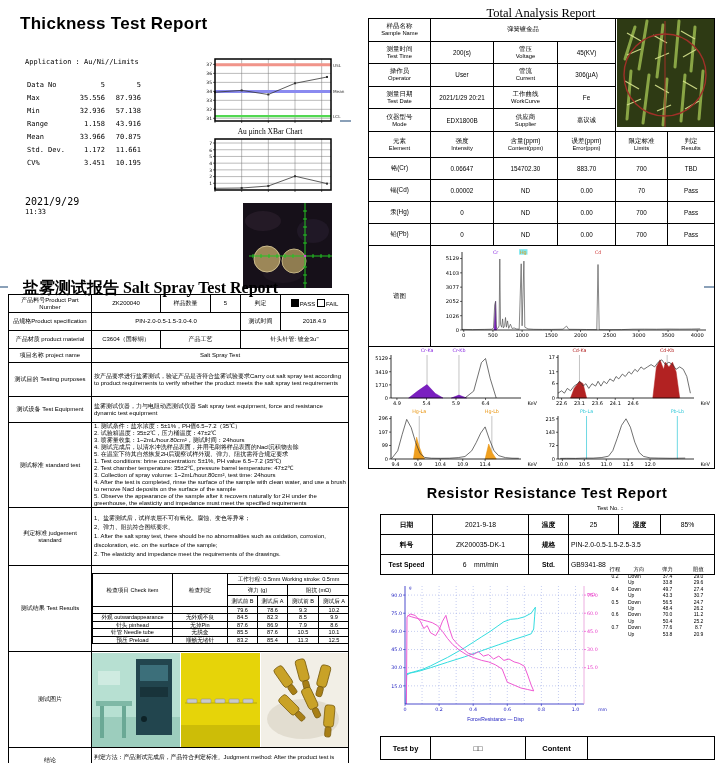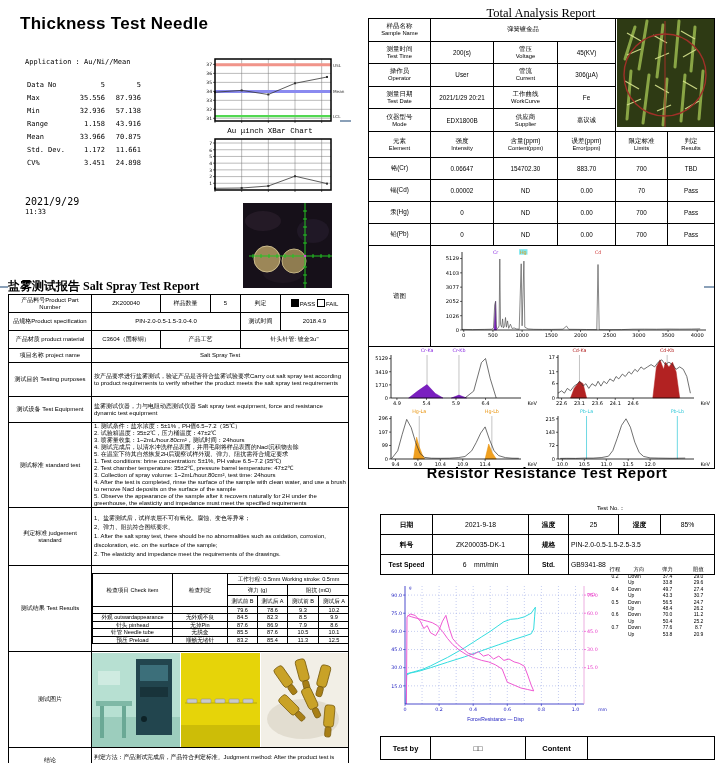--- a/index.html
+++ b/index.html
@@ -7,33 +7,33 @@
        font-family:"Liberation Sans",sans-serif;color:#000}
   .abs{position:absolute}
   table{border-collapse:collapse;table-layout:fixed}
   
   .th-title{font-size:17px;font-weight:bold;letter-spacing:.3px}
   .mono{font-family:"DejaVu Sans Mono",monospace}
   .app-line{font-size:7px}
   .stats td{font-family:"DejaVu Sans Mono",monospace;font-size:7px;height:13px;
             padding:0 2px;text-align:right;border:none}
   .stats td:first-child{text-align:left}
-  .cap{font-family:Liberation Mono, monospace;font-size:7.5px;text-align:center;width:130px}
+  .cap{font-family:Liberation Serif, serif;font-size:7.5px;text-align:center;width:130px}
   
   .an-title{font-family:"Liberation Serif",serif;font-size:12.5px;text-align:center;width:346px}
   .an-tbl td{border:1px solid #000;text-align:center;padding:0 1px;overflow:hidden}
   .cn{font-size:6.5px;line-height:8px}
   .en{font-size:5.8px;line-height:7px}
   .an-val{font-size:6.3px}
   .el-rows td{font-size:6.3px;height:21px}
   .photo-cell{padding:0 !important}
   .minigrid{display:grid;grid-template-columns:173px 173px;row-gap:1px}
   
-  .ss-title{font-family:"Liberation Serif",serif;font-weight:bold;font-size:12px;
-            text-align:left;width:270px}
+  .ss-title{font-family:"Liberation Serif",serif;font-weight:bold;font-size:16px;
+            text-align:right;width:270px}
   .ss-tbl td{border:1px solid #000;font-size:6px;line-height:7px;text-align:center;
              padding:0 2px;overflow:hidden}
   .ss-long{text-align:left !important;font-size:5.6px;line-height:7.1px;white-space:pre-line}
   .res-tbl td{border:1px solid #000;font-size:5.6px;line-height:6.5px;text-align:center;padding:0 1px;overflow:hidden}
   .cbx{display:inline-block;width:6px;height:6px;border:1px solid #000;vertical-align:-1px;margin-right:1px}
   .cbx.filled{background:#000}
   .ph-row{display:flex;gap:1px}
   
   .rr-title{font-size:14.5px;font-weight:bold;letter-spacing:.6px;text-align:center;width:334px}
   .rr-no{font-size:6px}
@@ -43,22 +43,22 @@
   .side td{border:none;font-size:5px;line-height:6.4px;padding:0 2px;text-align:center}
   .side td:nth-child(2){text-align:left}
   .xlab{font-size:5px;color:#2020c0;text-align:center;width:205px}
   .ft-tbl td{border:1px solid #000;font-size:7.5px;text-align:center;height:20px}
   .ft-tbl td.lab{font-weight:bold}
   .edge{background:#8aa0b8;height:2px}
 </style>
 </head>
 <body>
 
-<div class="abs th-title" style="left:20px;top:14px">Thickness Test Needle</div>
-<div class="abs mono app-line" style="left:25px;top:58px">Application : Au/Ni//Mean</div>
+<div class="abs th-title" style="left:20px;top:14px">Thickness Test Report</div>
+<div class="abs mono app-line" style="left:25px;top:58px">Application : Au/Ni//Limits</div>
 <table class="abs stats" style="left:25px;top:78px;width:118px">
   <colgroup>
       <col style="width:46px">
       <col style="width:36px">
       <col style="width:36px">
     </colgroup>
   <tbody>
       <tr>
         <td>Data No</td>
         <td>5</td>
@@ -85,21 +85,21 @@
         <td>70.875</td>
       </tr>
       <tr>
         <td>Std. Dev.</td>
         <td>1.172</td>
         <td>11.661</td>
       </tr>
       <tr>
         <td>CV%</td>
         <td>3.451</td>
-        <td>24.898</td>
+        <td>10.195</td>
       </tr>
     </tbody>
 </table>
 <div class="abs mono" style="left:25px;top:196px;font-size:10px">2021/9/29</div>
 <div class="abs mono" style="left:25px;top:208px;font-size:7px">11:33</div>
 
 <svg class="abs" style="left:205px;top:56px" width="142" height="72">
     <line x1="36.66666666666667" y1="3" x2="36.66666666666667" y2="65" stroke="#777" stroke-width="0.5"></line>
     <line x1="63.333333333333336" y1="3" x2="63.333333333333336" y2="65" stroke="#777" stroke-width="0.5"></line>
     <line x1="90" y1="3" x2="90" y2="65" stroke="#777" stroke-width="0.5"></line>
@@ -748,21 +748,21 @@
         </div>
       </td>
     </tr>
     <tr style="height:26px">
       <td>结论</td>
       <td colspan="5" class="ss-long" style="font-size:5.9px;line-height:8px">判定方法：产品测试完成后，产品符合判定标准。Judgment method: After the product test is completed, the product meets the judgment standard.</td>
     </tr>
   </tbody>
 </table>
 
-<div class="abs rr-title" style="left:380px;top:465px">Resistor Resistance Test Report</div>
+<div class="abs rr-title" style="left:380px;top:485px">Resistor Resistance Test Report</div>
 <div class="abs rr-no" style="left:597px;top:504px">Test No.：</div>
 <table class="abs rr-tbl" style="left:380px;top:514px;width:334px">
   <colgroup>
     <col style="width:52px">
       <col style="width:96px">
       <col style="width:40px">
     <col style="width:50px">
       <col style="width:42px">
       <col style="width:54px">
   </colgroup>

